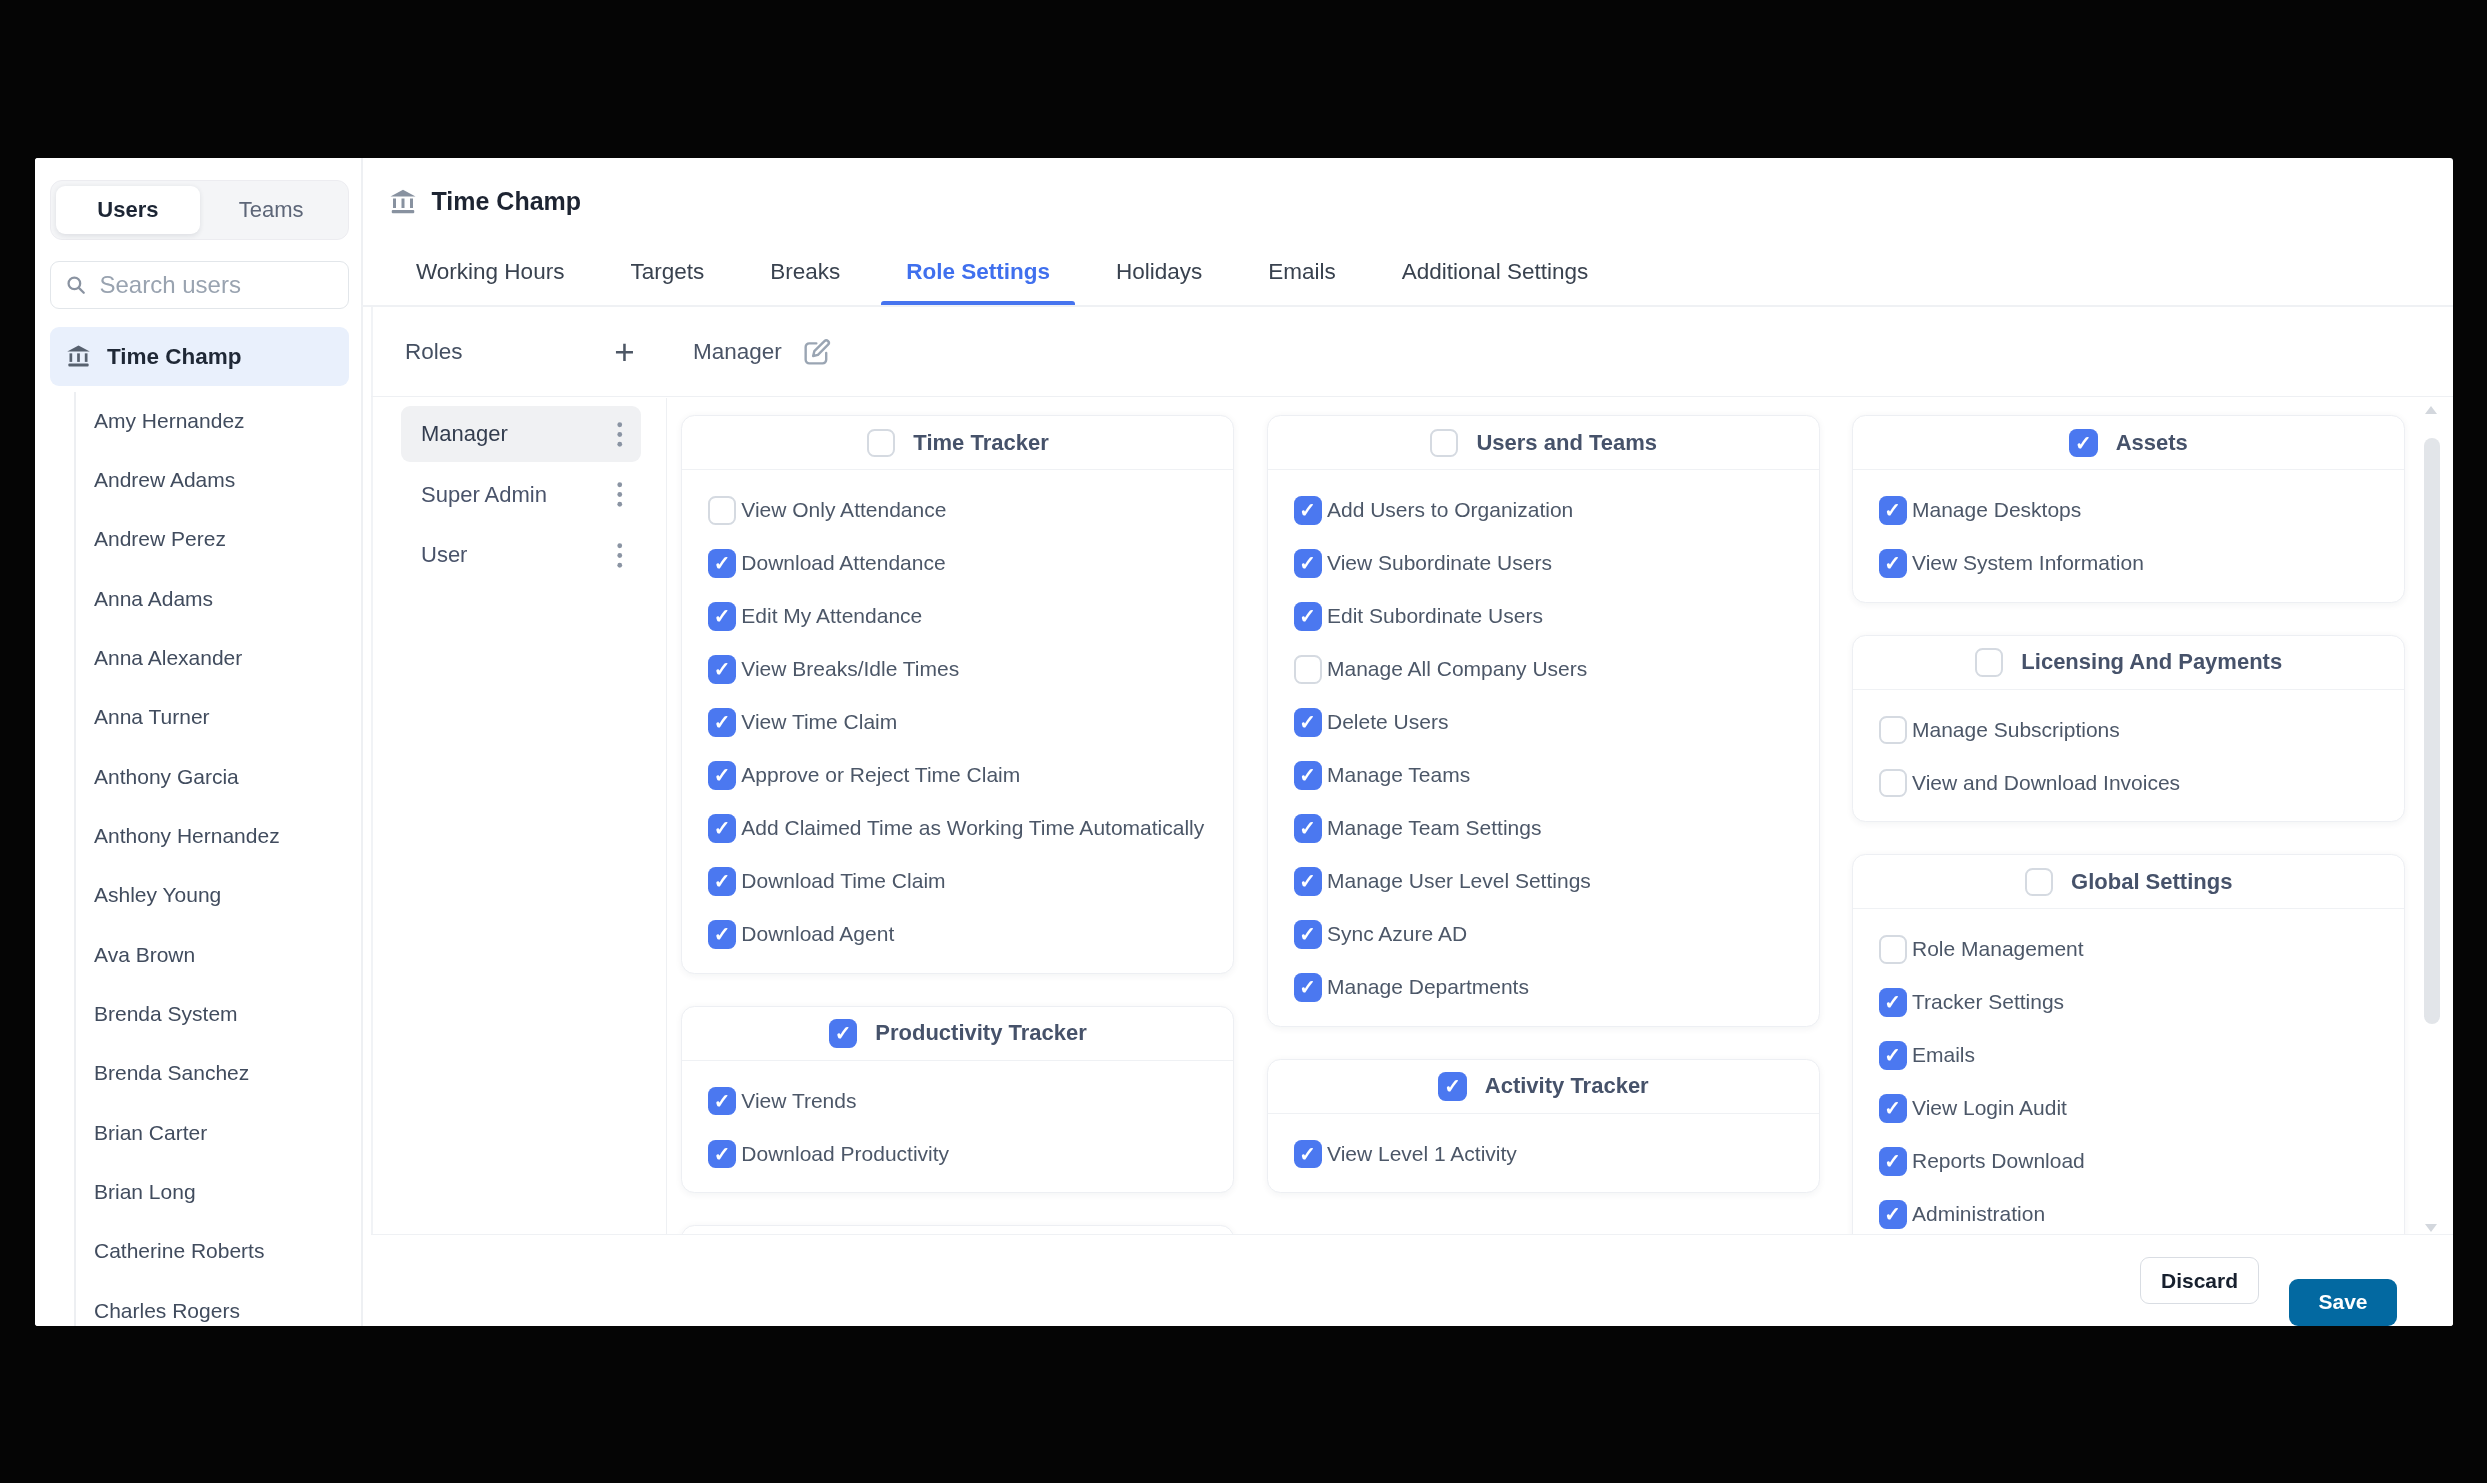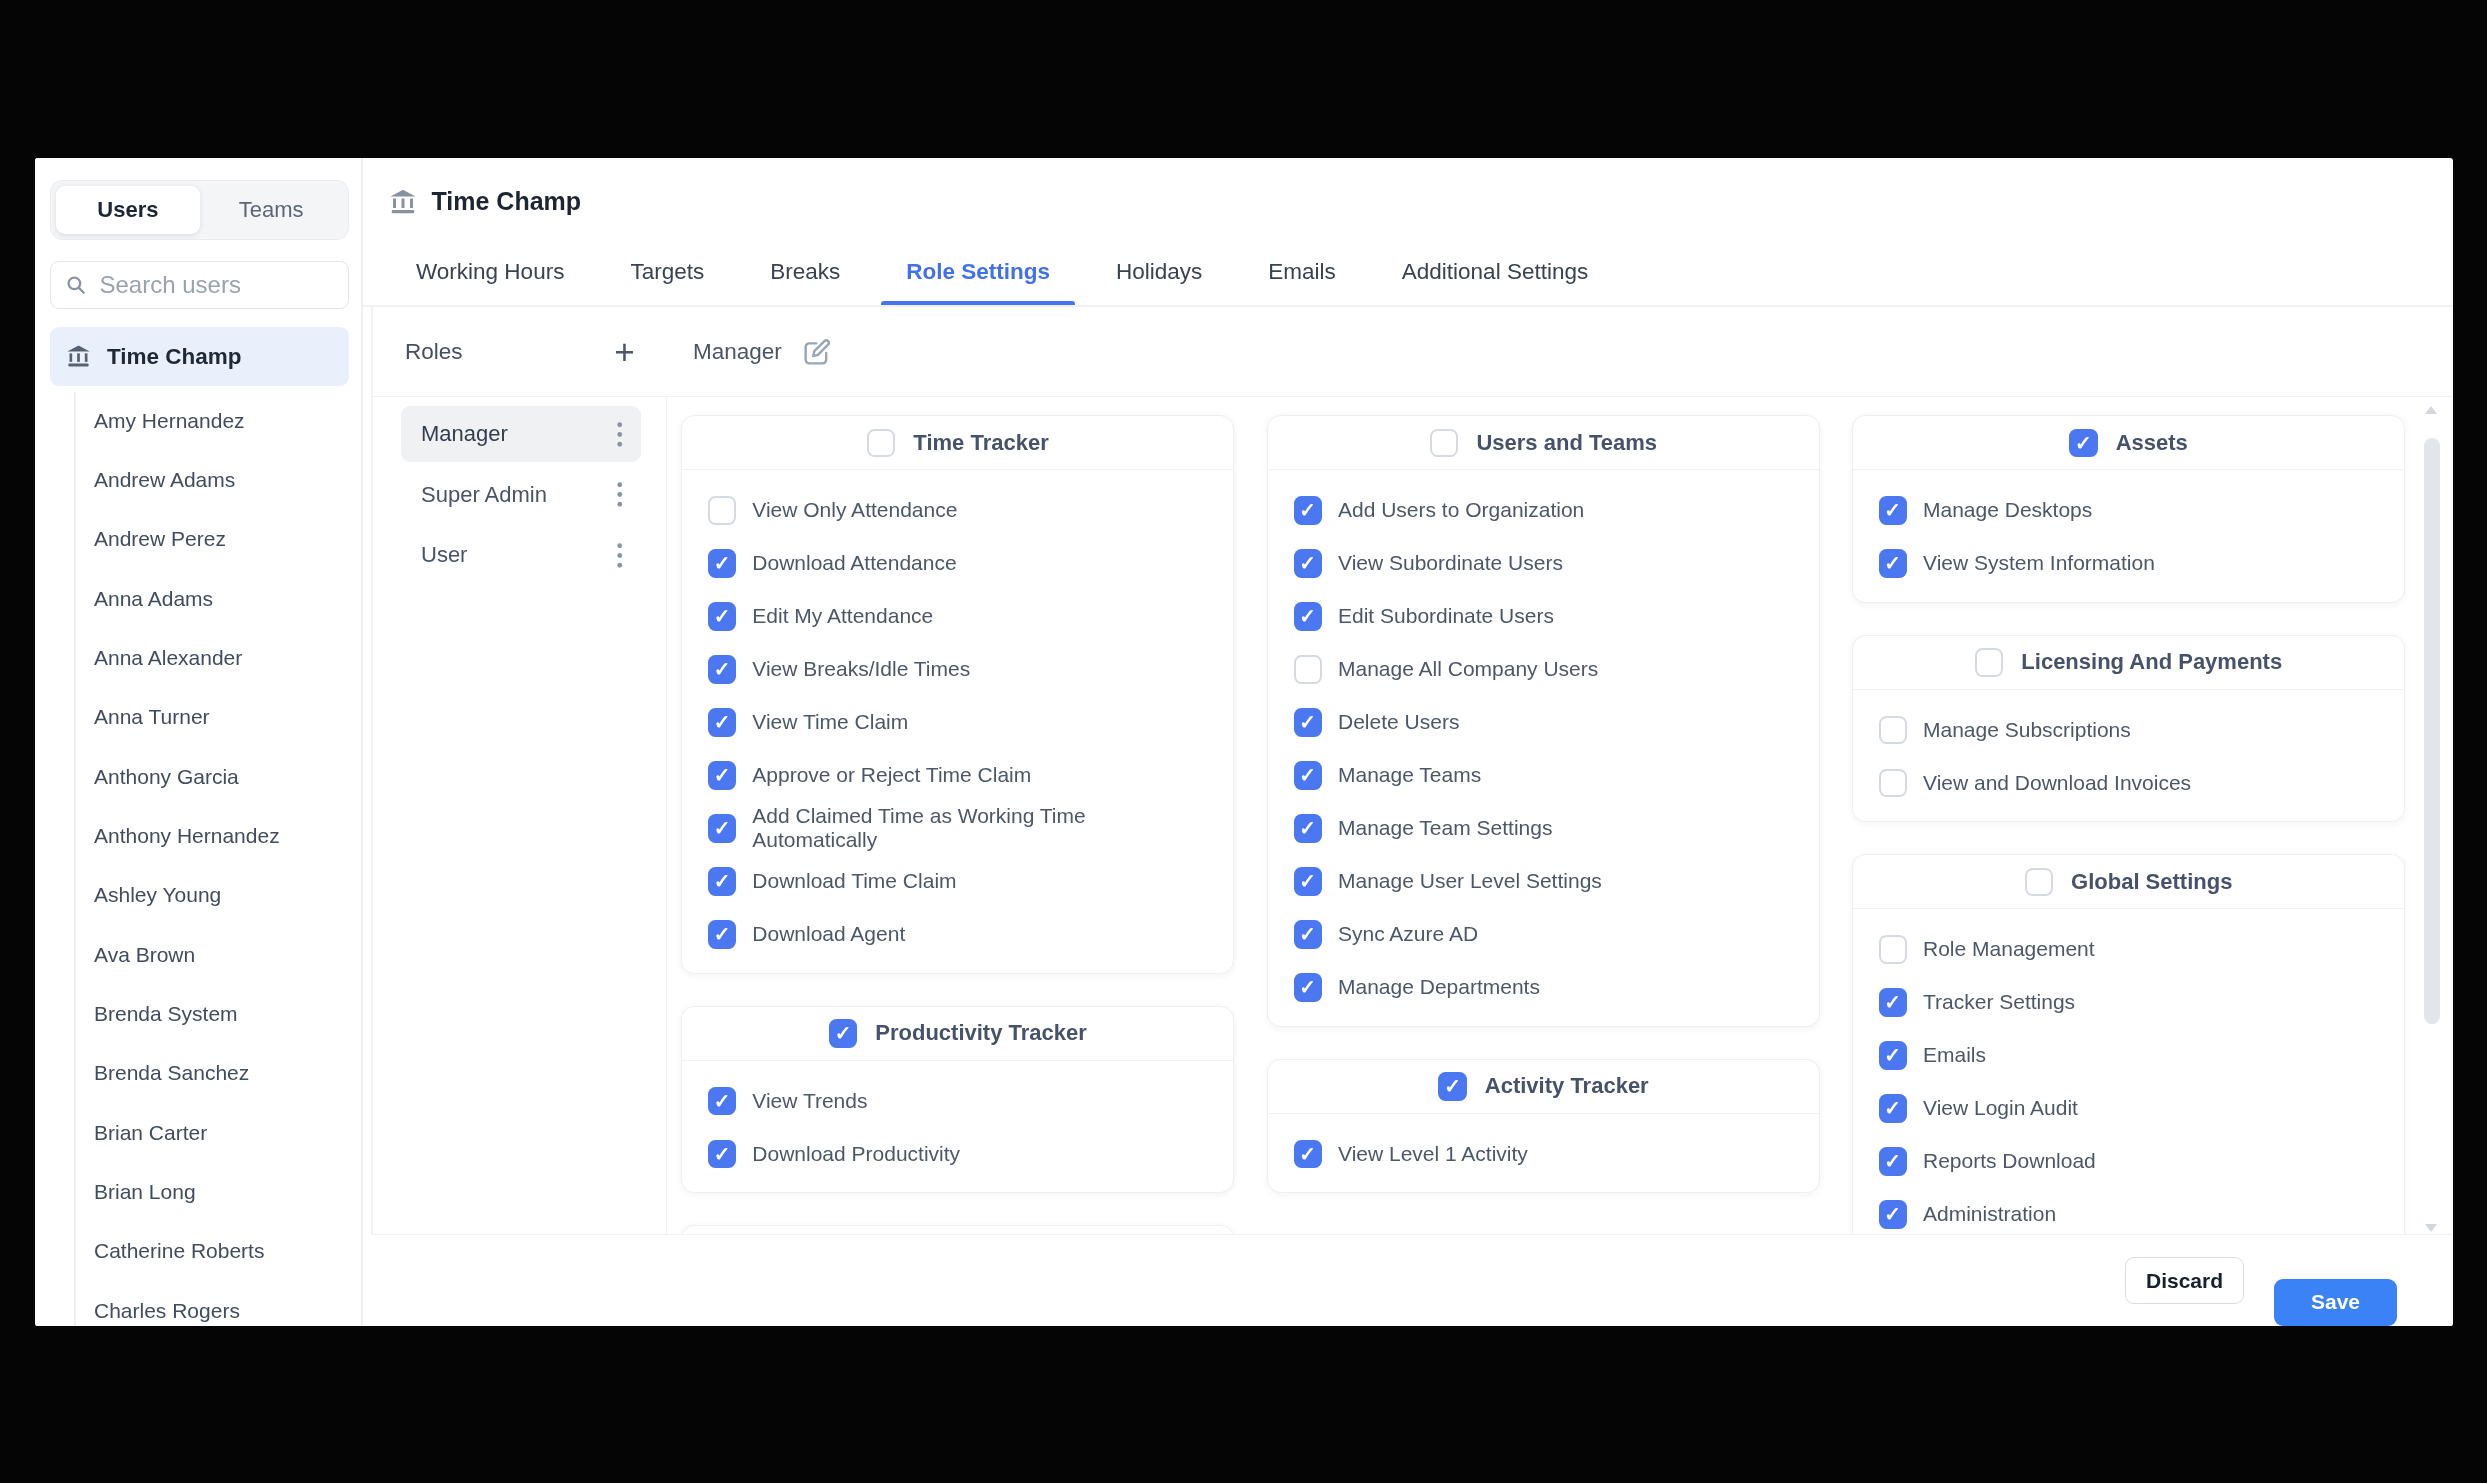--- a/index.html
+++ b/index.html
@@ -62,21 +62,21 @@
   .content{position:absolute;left:632px;top:240px;width:1787px;height:836px;overflow:hidden;}
   .col{position:absolute;top:17.3px;width:553px;display:flex;flex-direction:column;gap:32px;}
   .col1{left:14.3px;justify-content:space-between;} .col2{left:600px;} .col3{left:1185px;}
   .panel{background:#fff;border:1.5px solid #edeff3;border-radius:13.5px;
        box-shadow:0 1.5px 7.5px rgba(25,35,60,.05);box-sizing:border-box;}
   .panel.stub{height:120px;}
   .phead{height:53px;display:flex;align-items:center;justify-content:center;gap:18px;
        border-bottom:1.5px solid #eff1f4;}
   .ptitle{font-size:22px;font-weight:bold;color:#46526a;}
   .pbody{padding:13.5px 0 12px;}
-  .prow{height:53px;display:flex;align-items:center;gap:16px;padding:0 25.5px;}
+  .prow{height:53px;display:flex;align-items:center;gap:5px;padding:0 25.5px;}
   .plabel{font-size:21px;color:#4c5768;}
   .cb{width:28.5px;height:28.5px;border-radius:7.5px;box-sizing:border-box;flex:none;cursor:pointer;}
   .cb.off{border:2.3px solid #d5dae1;background:#fff;}
   .cb.on{background:#4b78f0;position:relative;}
   .cb.on::after{content:"\2713";position:absolute;left:0;top:0;width:100%;height:100%;
        display:flex;align-items:center;justify-content:center;color:#fff;font-size:20px;font-weight:bold;}
 
   
   .sb-track{position:absolute;right:12px;top:248px;width:18px;height:826px;}
   .sb-thumb{position:absolute;left:0.8px;top:32px;width:16.5px;height:586px;background:#e2e5e9;border-radius:8.3px;}
@@ -84,21 +84,21 @@
        border-right:6.8px solid transparent;}
   .sb-up{top:0;border-bottom:8.3px solid #d3d7dd;}
   .sb-down{bottom:0;border-top:8.3px solid #d3d7dd;}
 
   
   .footer{position:absolute;left:336px;right:0;bottom:0;height:91px;border-top:1.5px solid #eff1f4;
        background:#fff;display:flex;align-items:center;justify-content:flex-end;gap:30px;padding-right:56px;}
   .btn{height:47px;border-radius:9px;font-size:21px;font-weight:bold;display:flex;align-items:center;
        justify-content:center;cursor:pointer;box-sizing:border-box;font-family:"Liberation Sans",sans-serif;}
   .btn-discard{width:119px;background:#fff;border:1.5px solid #d9dde3;color:#17202e;}
-  .btn-save{width:123px;background:#3b82f6;border:none;color:#fff;margin-top:43px;}
+  .btn-save{width:108px;background:#0369a1;border:none;color:#fff;margin-top:43px;}
 
   .icon{flex:none;display:inline-flex;}
 </style>
 </head>
 <body>
 
 <div class="app">
 
   <div class="sidebar">
     <div class="seg" id="seg">

